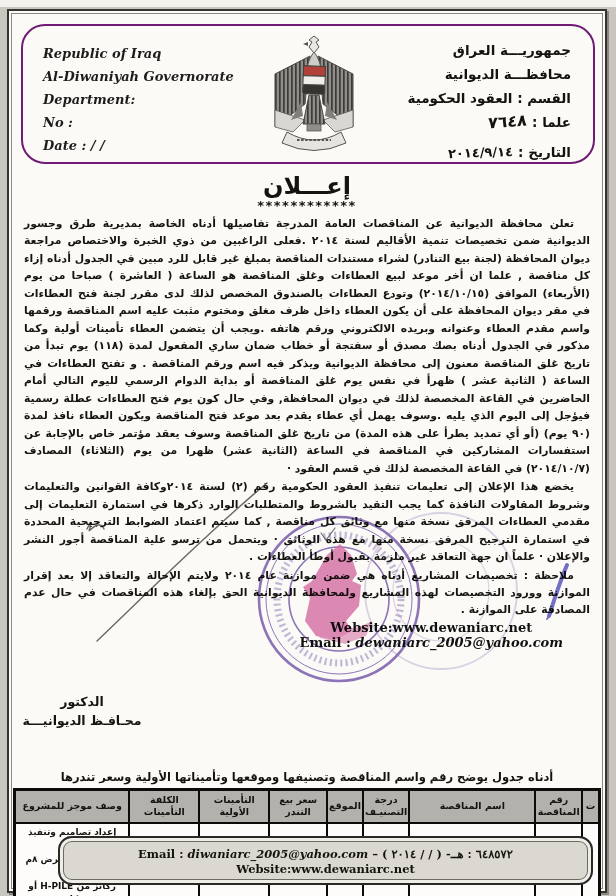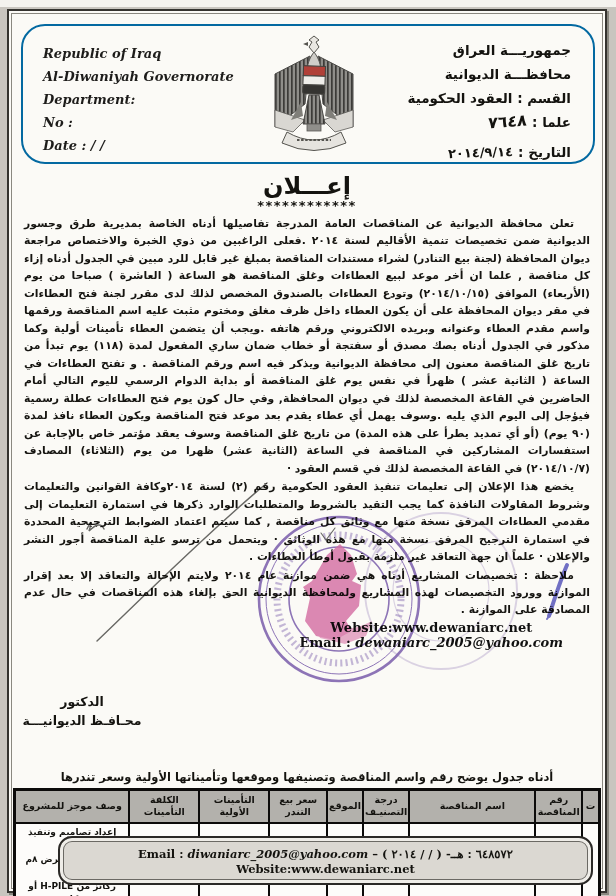--- a/index.html
+++ b/index.html
@@ -11,21 +11,21 @@
   }
   .scan-top-strip{position:absolute;left:0;top:0;width:616px;height:7px;background:#f4f2ee;}
   .page{
     position:absolute;left:7px;right:9px;top:9px;bottom:3px;
     background:#fbfaf6;border:2px solid #35332f;
     box-shadow:inset 0 0 0 2px #fbfaf6, inset 0 0 0 3px #8a8880, 2px 2px 0 #8a8880;
   }
   
   .hdr-box{
     margin:13px 10px 0 12px;height:136px;
-    border:2px solid #0369a1;border-radius:24px;
+    border:2px solid #701a75;border-radius:24px;
     display:flex;align-items:stretch;background:#fbfaf6;
   }
   .hdr-en{width:212px;padding:16px 0 0 20px;color:#1d1c1a;}
   .hdr-en div{font-family:"DejaVu Serif",serif;font-style:italic;font-weight:bold;font-size:13px;line-height:23px;}
   .hdr-emblem{width:118px;display:flex;align-items:flex-start;justify-content:center;padding-top:6px;}
   .hdr-ar{flex:1;direction:rtl;text-align:right;padding:12px 22px 0 6px;color:#14130f;}
   .hdr-ar .ar-line{font-size:13.5px;font-weight:bold;line-height:24px;}
   .handwrite{display:inline-block;font-size:16px;transform:rotate(-4deg) skewX(-6deg);font-weight:bold;letter-spacing:1px;}
   .hw-date{display:inline-block;font-size:13px;transform:rotate(-2deg);font-weight:bold;}
   

